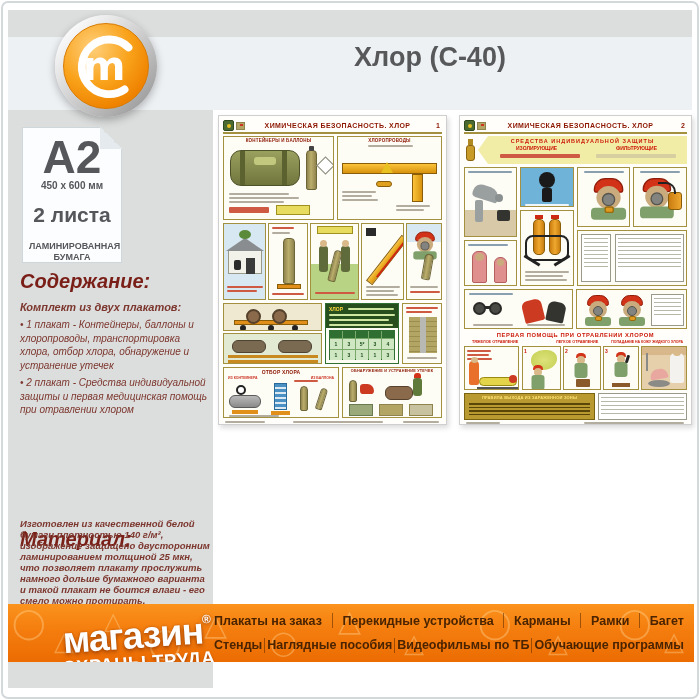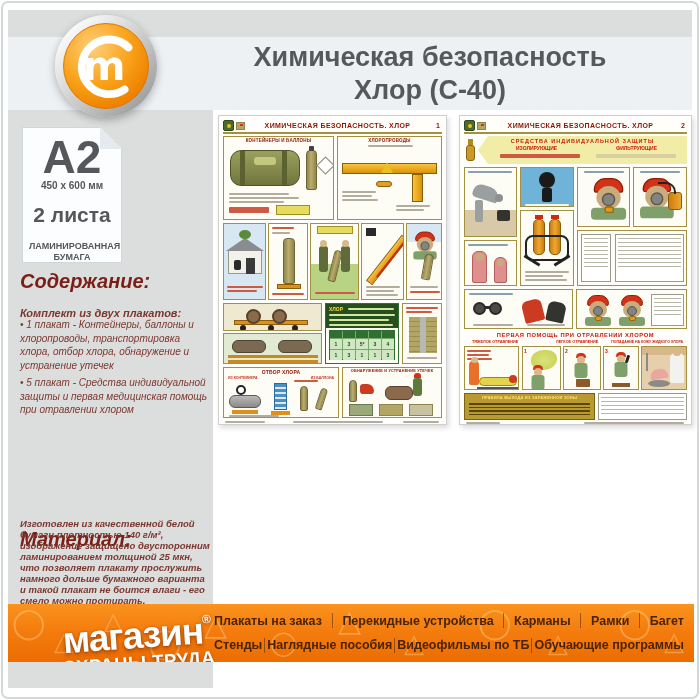--- a/index.html
+++ b/index.html
@@ -92,21 +92,20 @@
 </head>
 <body>
 
 <div class="page">
   <div class="page-border"></div>
 
   <div class="topstrip"></div>
 
   <div class="header-band">
     <div class="header-title" style="position:absolute; left:152px; top:4px; width:540px;">
-      <div>Химическая безопасность</div>
       <div>Хлор (С-40)</div>
     </div>
   </div>
   <div class="logo">
     <div class="logo-inner">
       <svg viewBox="0 0 86 86">
         <path d="M 62 67 A 28 28 0 1 1 66 24" fill="none" stroke="#ffffff" stroke-width="8" stroke-linecap="round"></path>
         <text x="41" y="57" text-anchor="middle" font-family="DejaVu Sans, sans-serif" font-size="42" font-weight="bold" fill="#ffffff">m</text>
       </svg>
     </div>
@@ -116,23 +115,23 @@
     <div class="paper">
       <div class="flap"></div>
       <div class="cut"></div>
       <div class="paper-format">А2</div>
       <div class="paper-size">450 x 600 мм</div>
       <div class="paper-sheets">2 листа</div>
       <div class="paper-type">ЛАМИНИРОВАННАЯ БУМАГА</div>
     </div>
 
     <div class="sb-heading" style="top:160px;">Содержание:</div>
-    <div class="sb-intro" style="top:191px;margin-top:6px;">Комплект из двух плакатов:</div>
+    <div class="sb-intro" style="top:191px;">Комплект из двух плакатов:</div>
     <div class="sb-item" style="top:208px;">• 1 плакат - Контейнеры, баллоны и хлоропроводы, транспортировка хлора, отбор хлора, обнаружение и устранение утечек</div>
-    <div class="sb-item" style="top:266px;">• 5 плакат - Средства индивидуальной защиты и первая медицинская помощь при отравлении хлором</div>
+    <div class="sb-item" style="top:266px;">• 2 плакат - Средства индивидуальной защиты и первая медицинская помощь при отравлении хлором</div>
 
     <div class="sb-heading" style="top:378px;margin-top:40px;">Материал:</div>
     <div class="sb-mat" style="top:408px;">Изготовлен из качественной белой бумаги плотностью 140 г/м², изображение защищено двусторонним ламинированием толщиной 25 мкн, что позволяет плакату прослужить намного дольше бумажного варианта и такой плакат не боится влаги - его смело можно протирать.</div>
   </div>
 
   <div class="poster p1">
     <div class="p-titlebar">
       <div class="p-logoicon">
           <i></i>
         </div>

